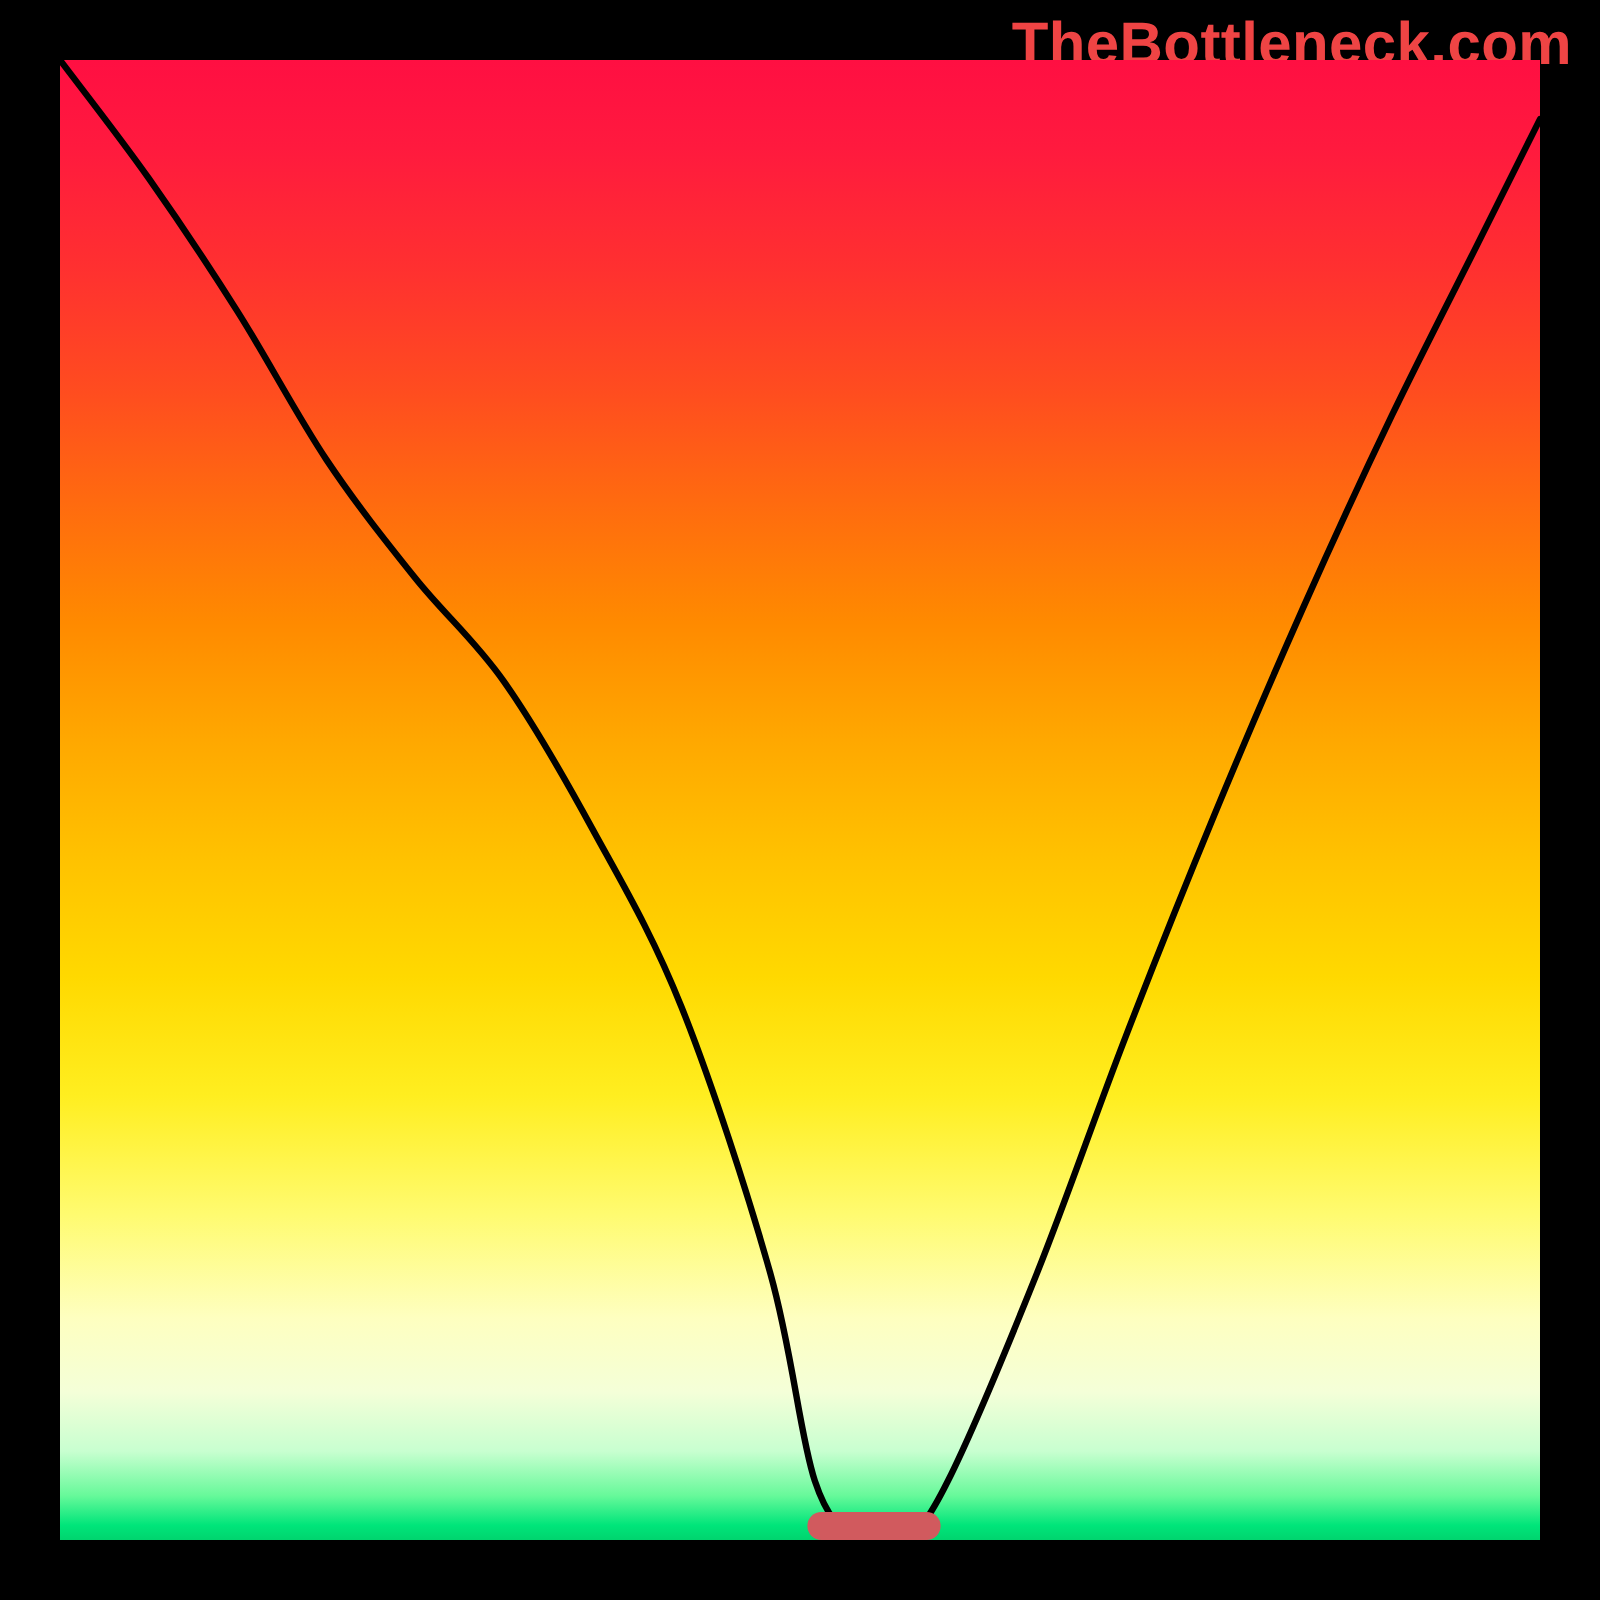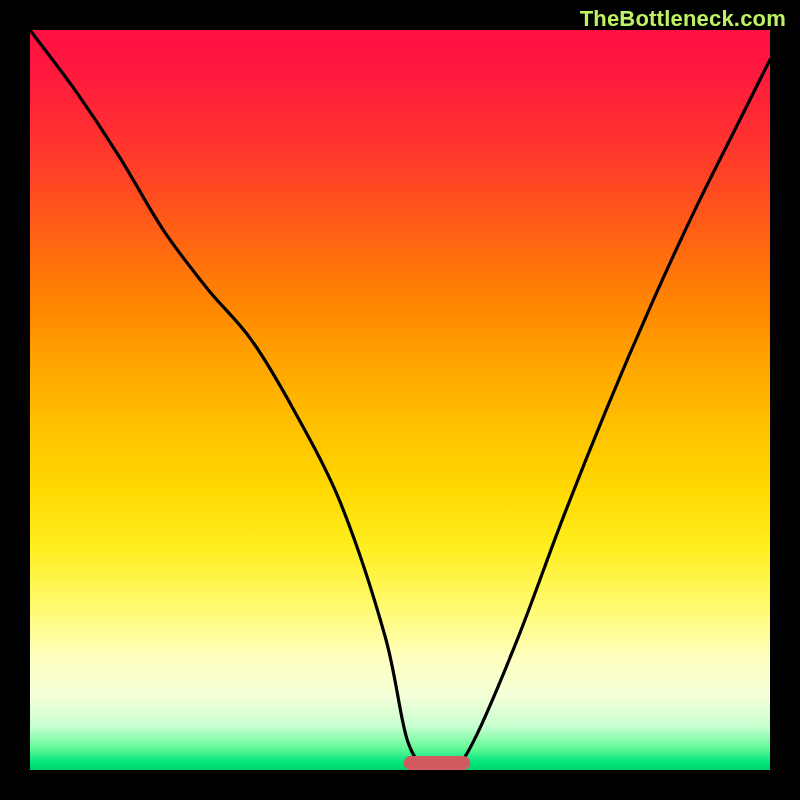--- a/index.html
+++ b/index.html
@@ -14,22 +14,22 @@
   .frame {
     position: relative;
     width: 800px;
     height: 800px;
     background: #000;
   }
   .watermark {
     position: absolute;
     top: 6px;
     right: 14px;
-    color: #bef264;
-    font-size: 22px;
+    color: #ef4444;
+    font-size: 30px;
     font-weight: 600;
     letter-spacing: 0.2px;
     user-select: none;
   }
   .plot-area {
     position: absolute;
     left: 30px;
     top: 30px;
     width: 740px;
     height: 740px;

